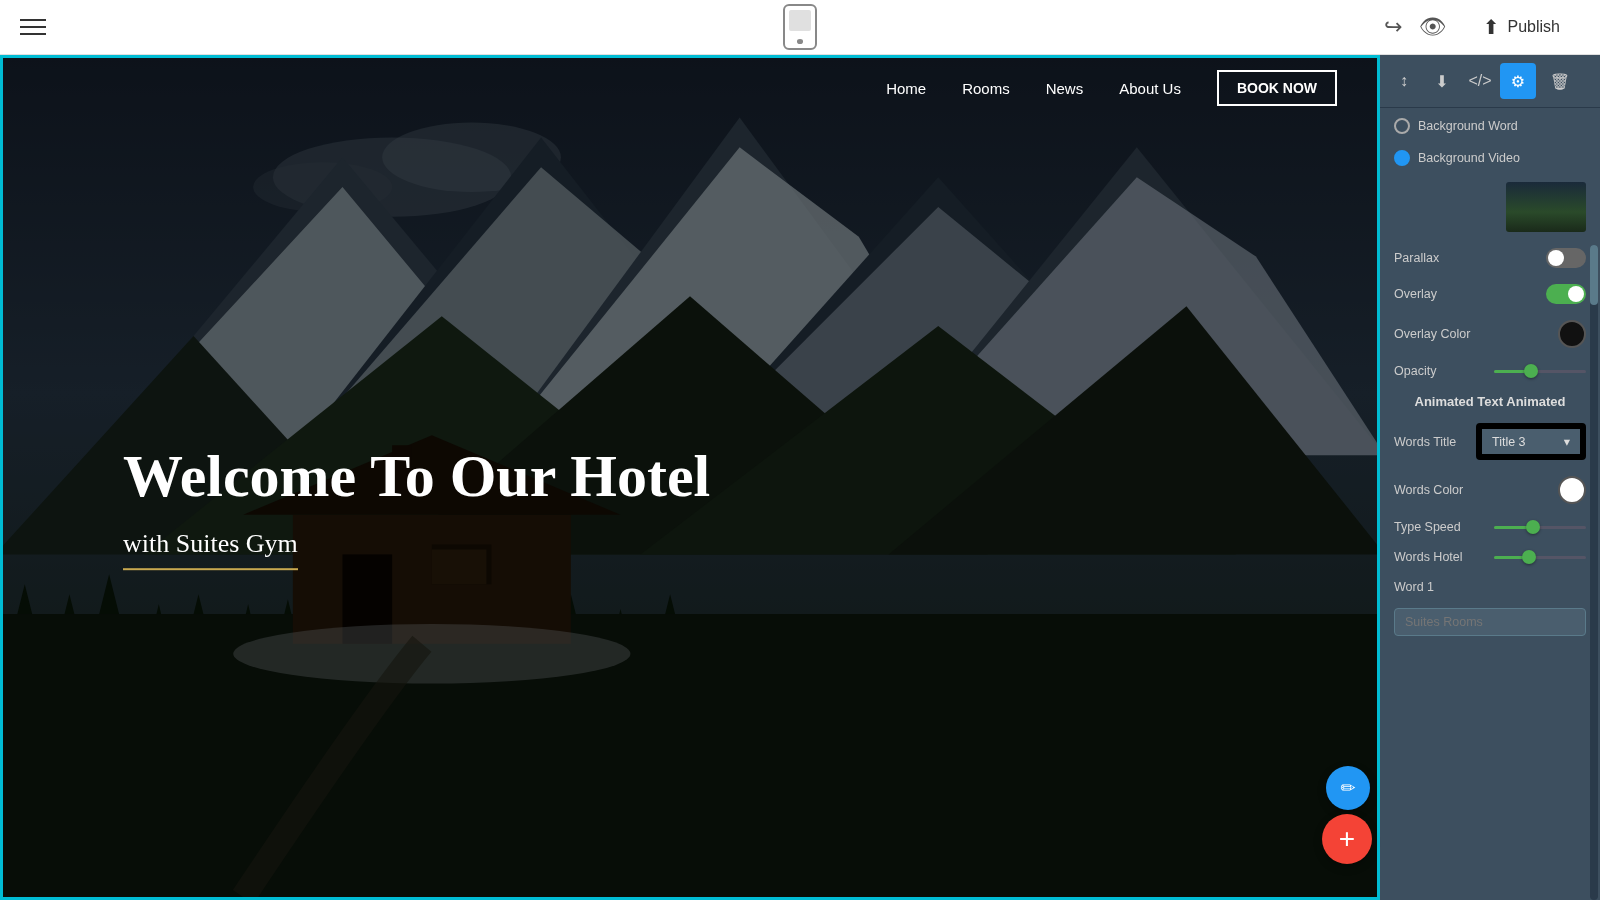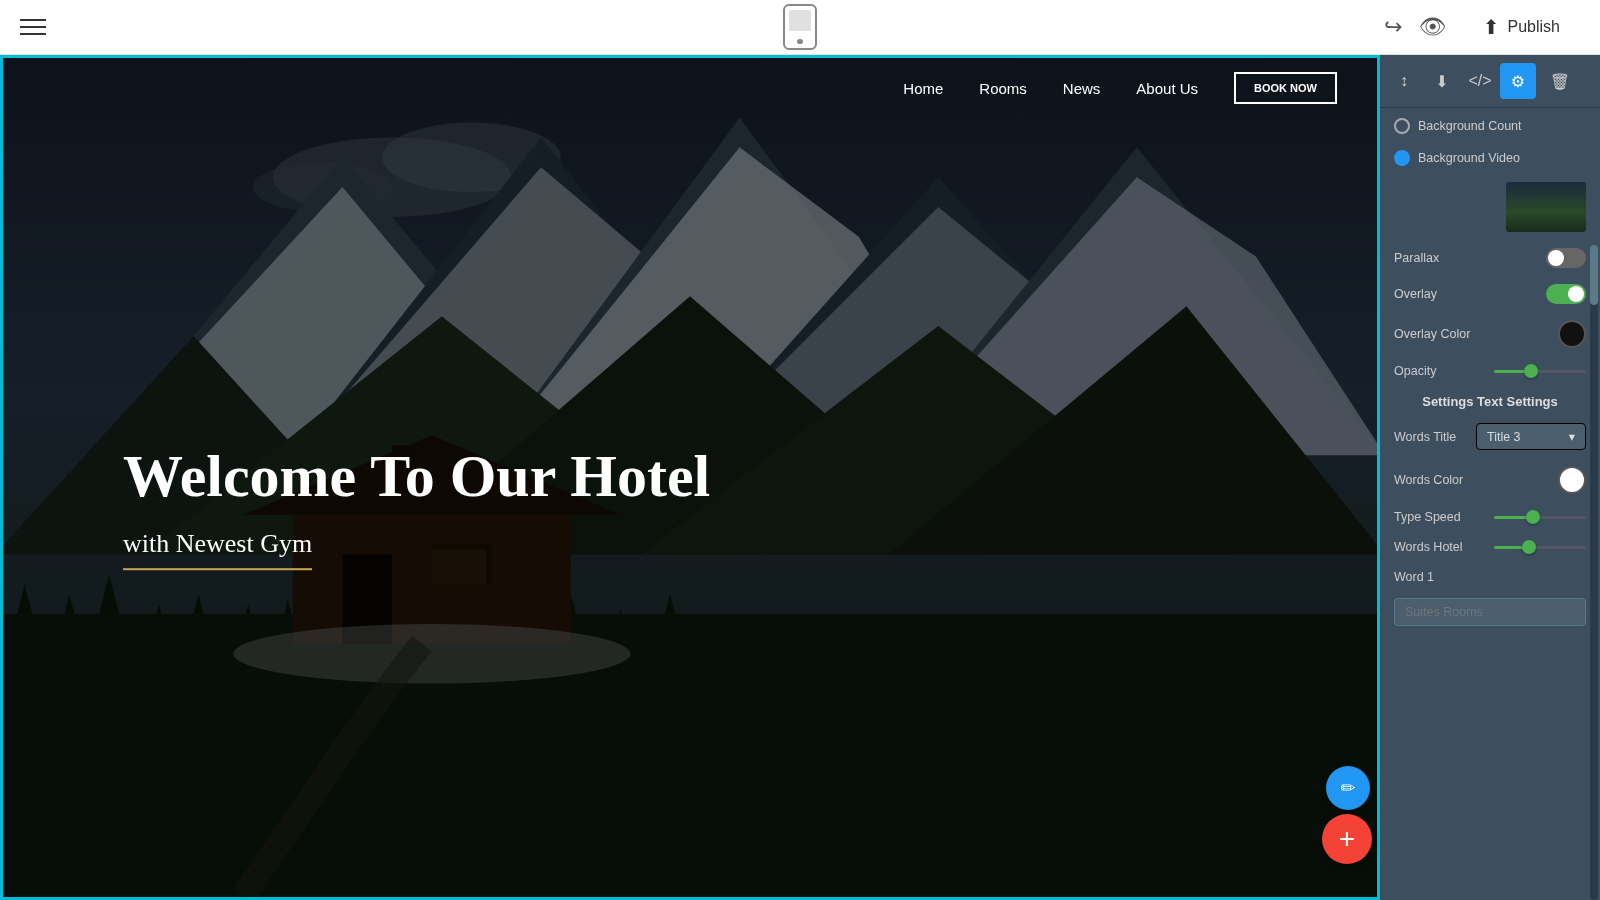--- a/index.html
+++ b/index.html
@@ -110,21 +110,21 @@
     .nav-link {
       color: #fff;
       text-decoration: none;
       font-size: 15px;
       cursor: pointer;
     }
     .nav-book-btn {
       border: 2px solid #fff;
       padding: 8px 18px;
       color: #fff;
-      font-size: 11px;
+      font-size: 14px;
       font-weight: bold;
       cursor: pointer;
       background: transparent;
     }
 
     
     #hero-content {
       position: absolute;
       top: 50%;
       left: 120px;
@@ -299,21 +299,21 @@
       font-size: 13px;
       color: #ddd;
       font-weight: 600;
       text-align: center;
       margin: 10px 0 14px;
     }
 
     
     .dropdown-select {
       background: #4a5e6e;
-      border: 1px solid #000000;
+      border: 6px solid #000000;
       border-radius: 4px;
       padding: 5px 10px;
       color: #ddd;
       font-size: 12.5px;
       cursor: pointer;
       display: flex;
       align-items: center;
       justify-content: space-between;
       width: 110px;
     }
@@ -487,41 +487,41 @@
           <a class="nav-link">Rooms</a>
           <a class="nav-link">News</a>
           <a class="nav-link">About Us</a>
           <button class="nav-book-btn">BOOK NOW</button>
         </div>
       </div>
 
       <div id="hero-content">
         <div id="hero-title">Welcome To Our Hotel</div>
         <div id="hero-subtitle">
-          <span>with </span><span>Newest Gym</span>
+          <span>with </span><span>Suites Gym</span>
         </div>
       </div>
     </div>
   </div>
 
   <div id="right-panel">
 
     <div id="panel-toolbar">
       <button class="panel-tool-btn">↕</button>
       <button class="panel-tool-btn">⬇</button>
       <button class="panel-tool-btn">&lt;/&gt;</button>
       <button class="panel-tool-btn active">⚙</button>
       <button class="panel-tool-btn trash">🗑</button>
     </div>
 
     <div id="panel-content">
 
       <div class="panel-row">
         <div class="radio-circle"></div>
-        <span class="panel-row-label">Background Count</span>
+        <span class="panel-row-label">Background Word</span>
       </div>
 
       <div class="panel-row">
         <div class="radio-circle selected"></div>
         <span class="panel-row-label">Background Video</span>
       </div>
 
       <div style="margin-bottom: 16px; display: flex; justify-content: flex-end;">
         <div class="bg-thumbnail">
           <div class="bg-thumbnail-inner"></div>
@@ -550,21 +550,21 @@
       <div class="panel-row">
         <span class="panel-row-label">Opacity</span>
         <div class="slider-wrap">
           <div class="slider-track">
             <div class="slider-fill" style="width: 40%;"></div>
             <div class="slider-thumb" style="left: 40%;"></div>
           </div>
         </div>
       </div>
 
-      <div class="section-heading">Settings Text Settings</div>
+      <div class="section-heading">Animated Text Animated</div>
 
       <div class="panel-row">
         <span class="panel-row-label">Words Title</span>
         <div class="dropdown-select">
           <span>Title 3</span>
           <span>▾</span>
         </div>
       </div>
 
       <div class="panel-row">

